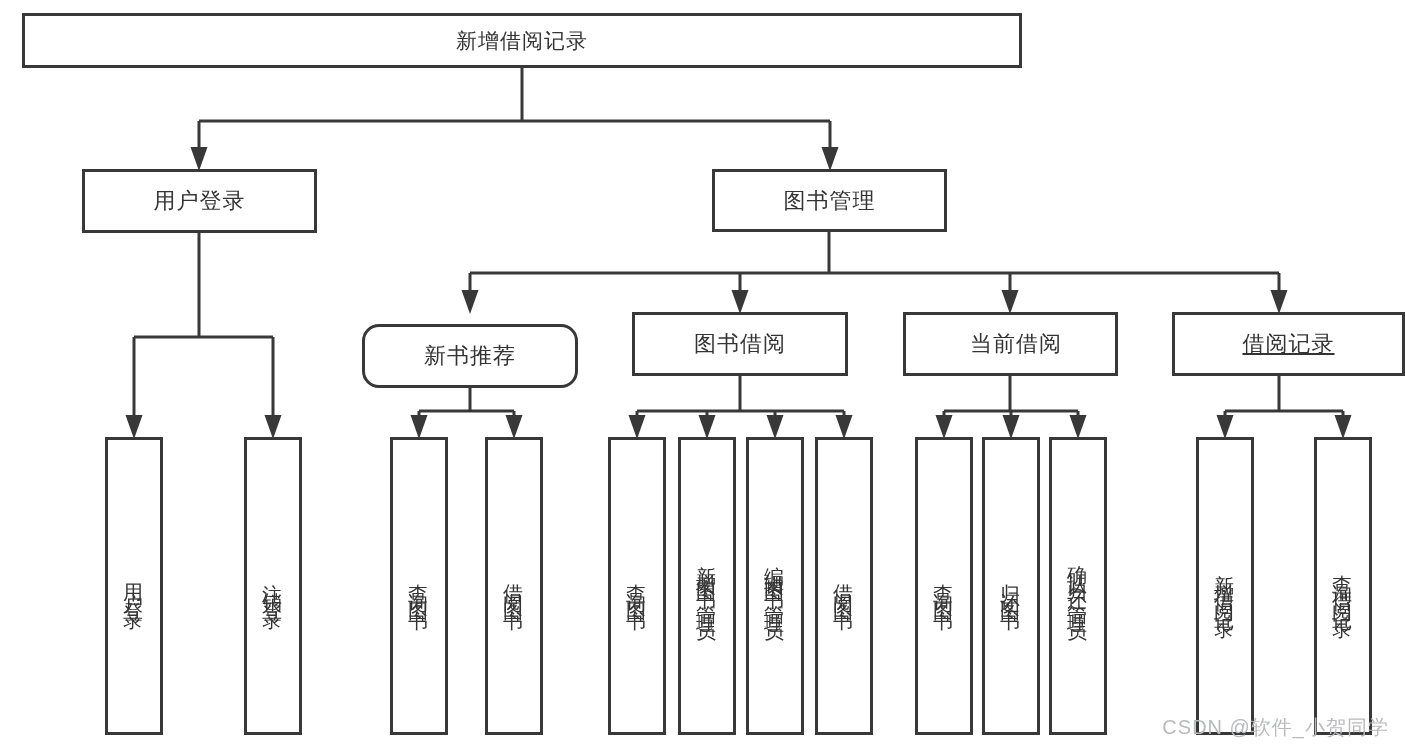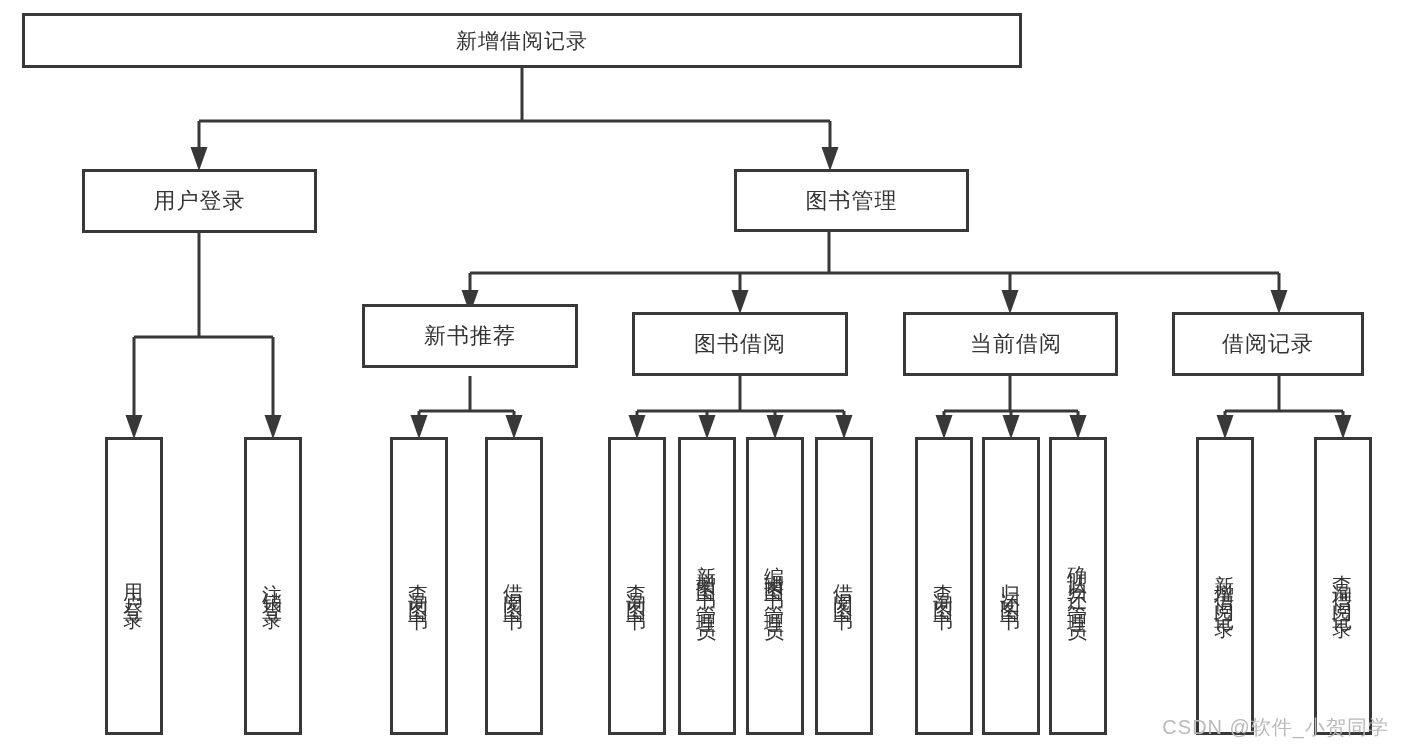--- a/index.html
+++ b/index.html
@@ -81,26 +81,26 @@
              M628.5 415 H645.5 L637 439 Z M698.5 415 H715.5 L707 439 Z
              M766.5 415 H783.5 L775 439 Z M835.5 415 H852.5 L844 439 Z
              M935.5 415 H952.5 L944 439 Z M1002.5 415 H1019.5 L1011 439 Z
              M1069.5 415 H1086.5 L1078 439 Z M1216.5 415 H1233.5 L1225 439 Z
              M1334.5 415 H1351.5 L1343 439 Z"></path>
   </svg>
 
   <div class="box h-box" style="left:22px; top:13px; width:1000px; height:55px; font-size:21px;">新增借阅记录</div>
 
   <div class="box h-box" style="left:82px; top:169px; width:235px; height:64px;">用户登录</div>
-  <div class="box h-box" style="left:712px; top:169px; width:235px; height:63px;margin-left:22px;">图书管理</div>
+  <div class="box h-box" style="left:712px; top:169px; width:235px; height:63px;">图书管理</div>
 
-  <div class="box h-box" style="left:362px; top:304px; width:216px; height:64px;">新书推荐</div>
+  <div class="box h-box" style="left:362px; top:324px; width:216px; height:64px;border-radius:17px;">新书推荐</div>
   <div class="box h-box" style="left:632px; top:312px; width:216px; height:64px;">图书借阅</div>
   <div class="box h-box" style="left:903px; top:312px; width:215px; height:64px;padding-left:11px;">当前借阅</div>
-  <div class="box h-box" style="left:1172px; top:312px; width:192px; height:64px;">借阅记录</div>
+  <div class="box h-box" style="left:1172px; top:312px; width:233px; height:64px;text-decoration:underline;">借阅记录</div>
 
   <div class="box v-box" style="left:105px; top:437px; width:58px; height:298px;">用户登录</div>
   <div class="box v-box" style="left:244px; top:437px; width:58px; height:298px;">注销登录</div>
 
   <div class="box v-box" style="left:390px; top:437px; width:58px; height:298px;">查询图书</div>
   <div class="box v-box" style="left:485px; top:437px; width:58px; height:298px;">借阅图书</div>
 
   <div class="box v-box" style="left:608px; top:437px; width:58px; height:298px;">查询图书</div>
   <div class="box v-box" style="left:678px; top:437px; width:58px; height:298px; letter-spacing:8px;">新增图书（管理员）</div>
   <div class="box v-box" style="left:746px; top:437px; width:58px; height:298px; letter-spacing:8px;">编辑图书（管理员）</div>

